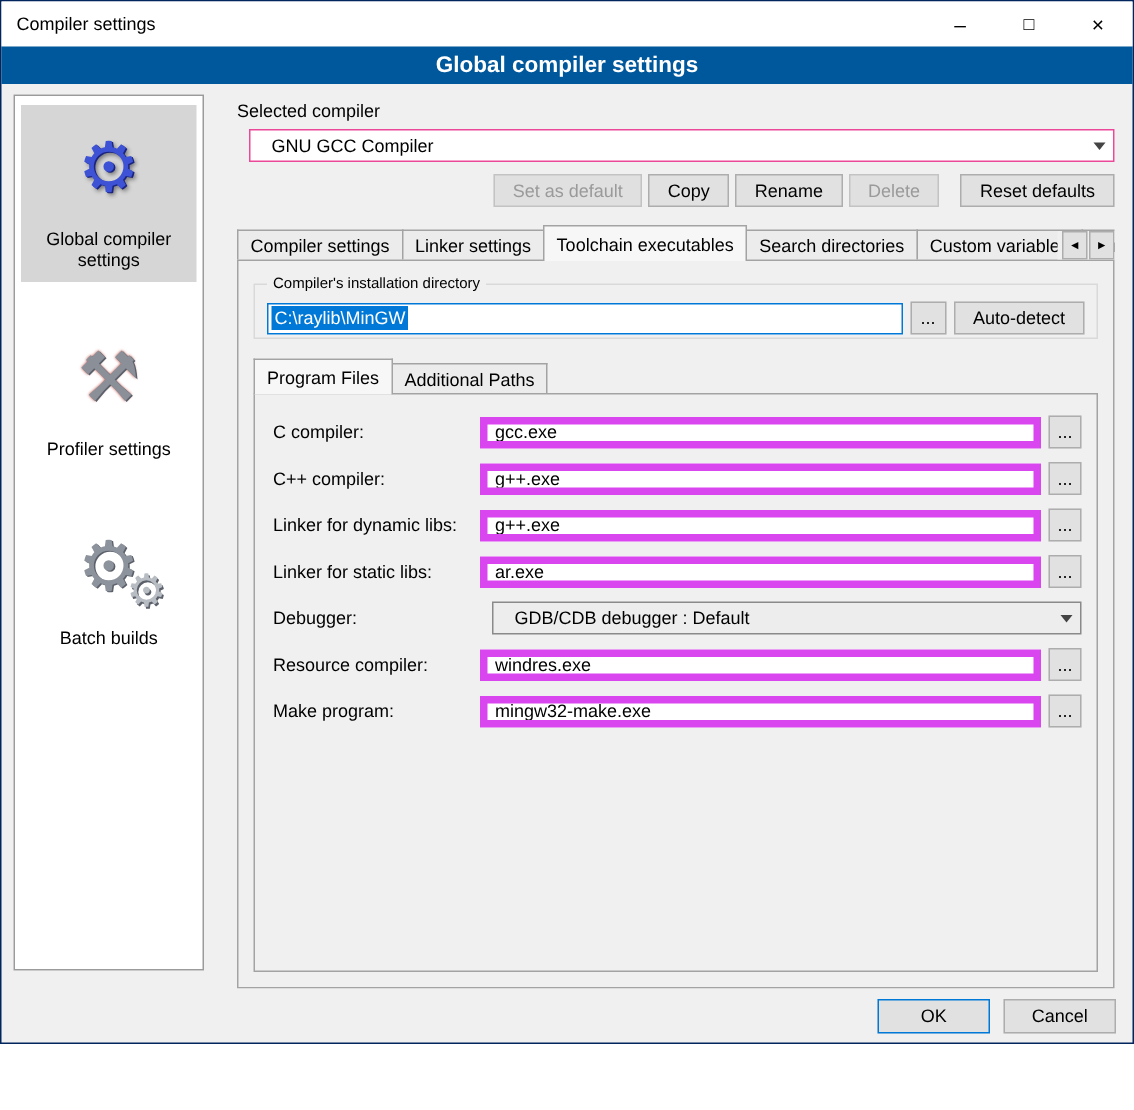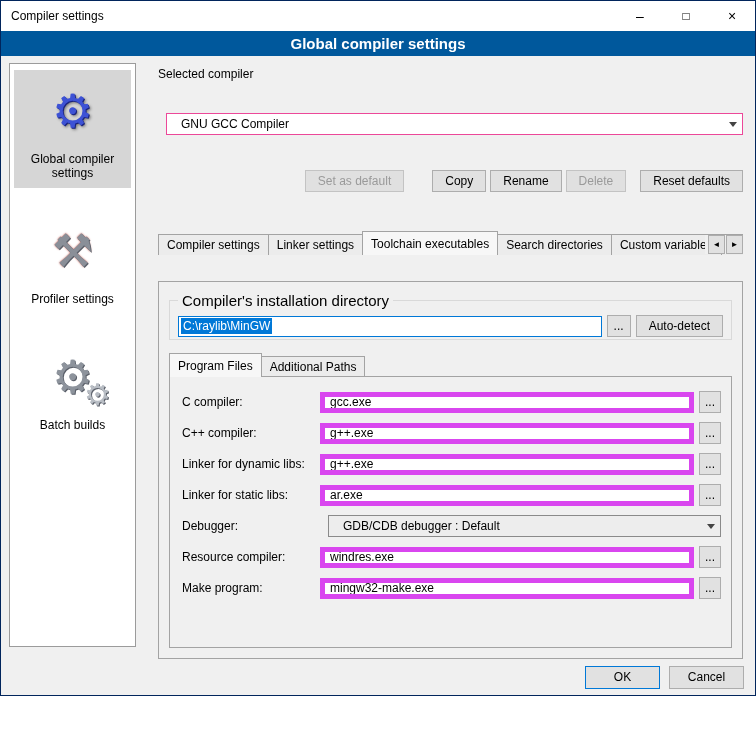--- a/index.html
+++ b/index.html
@@ -32,55 +32,55 @@
   .side-item.selected { background:#d6d6d6; }
   .side-icon { font-size:46px; line-height:62px; height:66px; }
   .icon-gear-blue { color:#3d52d5; text-shadow:1px 1px 0 #1a237e, 2px 2px 3px rgba(0,0,0,.45); }
   .icon-profiler { color:#8a8f98; text-shadow:1px 1px 0 #5b606a, 0 0 2px #b03a2e; }
   .icon-batch { position:relative; color:#8d939c; text-shadow:1px 1px 0 #5b606a; }
   .icon-batch .gear2 { position:absolute; right:18px; top:18px; font-size:30px; color:#b8bdc4; }
   .side-label { font-size:12px; margin-top:6px; line-height:14px; }
   .side-item + .side-item { margin-top:22px; }
 
   
-  .main { flex:1; display:flex; flex-direction:column; padding:2px 4px 0 12px; min-width:0;gap:27px; }
+  .main { flex:1; display:flex; flex-direction:column; padding:2px 4px 0 12px; min-width:0; }
   .section-label { margin:2px 0 5px 0; }
 
   .combobox { height:22px; border:1px solid #ec4899; background:#fff; display:flex;
               align-items:center; padding-left:14px; cursor:default;margin-left:8px; }
   .combobox .combo-val { flex:1; overflow:hidden; white-space:nowrap; }
   .combo-arrow { width:18px; height:100%; display:flex; align-items:center; justify-content:center; }
   .tri-down { width:0; height:0; border-left:4px solid transparent; border-right:4px solid transparent;
               border-top:5px solid #444; }
 
   .btn { height:22px; background:#e1e1e1; border:1px solid #adadad; font-family:"Liberation Sans",sans-serif;
          font-size:12px; padding:0 12px; cursor:pointer; }
   .btn:disabled, .btn.disabled { color:#9a9a9a; background:#e0e0e0; border-color:#c3c3c3; cursor:default; }
   .btn-row { display:flex; justify-content:flex-end; gap:4px; margin-top:8px; }
-  .btn-row .gap-after { margin-right:24px; }
+  .btn-row .gap-after { }
   .btn-row .gap-before { margin-left:10px; }
 
   
   .tabbar { display:flex; align-items:flex-end; margin-top:12px; position:relative;
             overflow:hidden; height:24px; flex-shrink:0; }
   .tab { flex-shrink:0; white-space:nowrap; padding:3px 8px; height:21px; line-height:15px;
          background:#ececec; border:1px solid #a3a3a3; border-bottom:none; cursor:pointer; }
   .tab + .tab { margin-left:-1px; }
   .tab.active { background:#f7f7f7; height:24px; padding-top:5px; position:relative; z-index:2; }
   .tab-scroll { position:absolute; right:0; bottom:1px; display:flex; gap:1px; background:#f0f0f0;
                 padding-left:3px; z-index:3; }
   .tab-scroll .sbtn { width:17px; height:19px; font-size:8px; display:flex; align-items:center;
                       justify-content:center; background:#e1e1e1; border:1px solid #adadad; cursor:pointer; }
 
   .page { flex:1; border:1px solid #a3a3a3; margin-top:-1px; background:#f0f0f0;
           padding:10px 8px 8px 8px; display:flex; flex-direction:column; min-height:0; z-index:1; }
 
   
   .groupbox { border:1px solid #d9d9d9; padding:6px 8px 2px 8px; margin:0 2px 10px 2px; }
-  .groupbox legend { padding:0 4px; font-size:15px; }
+  .groupbox legend { padding:0 4px; font-size:10px; }
   .dir-row { display:flex; gap:5px; align-items:center; }
   .textbox-focus { flex:1; height:21px; border:1px solid #0078d7; background:#fff;
                    display:flex; align-items:center; padding:0 2px; overflow:hidden; }
   .sel-text { background:#0078d7; color:#fff; padding:1px 2px; white-space:nowrap; }
   .btn.sq { width:24px; padding:0; flex-shrink:0; }
   .note { color:#a02820; margin:5px 0 3px 1px; white-space:nowrap; overflow:hidden; }
 
   
   .subtabbar { display:flex; align-items:flex-end; height:23px; margin-top:4px; flex-shrink:0;
                padding-left:2px; }

